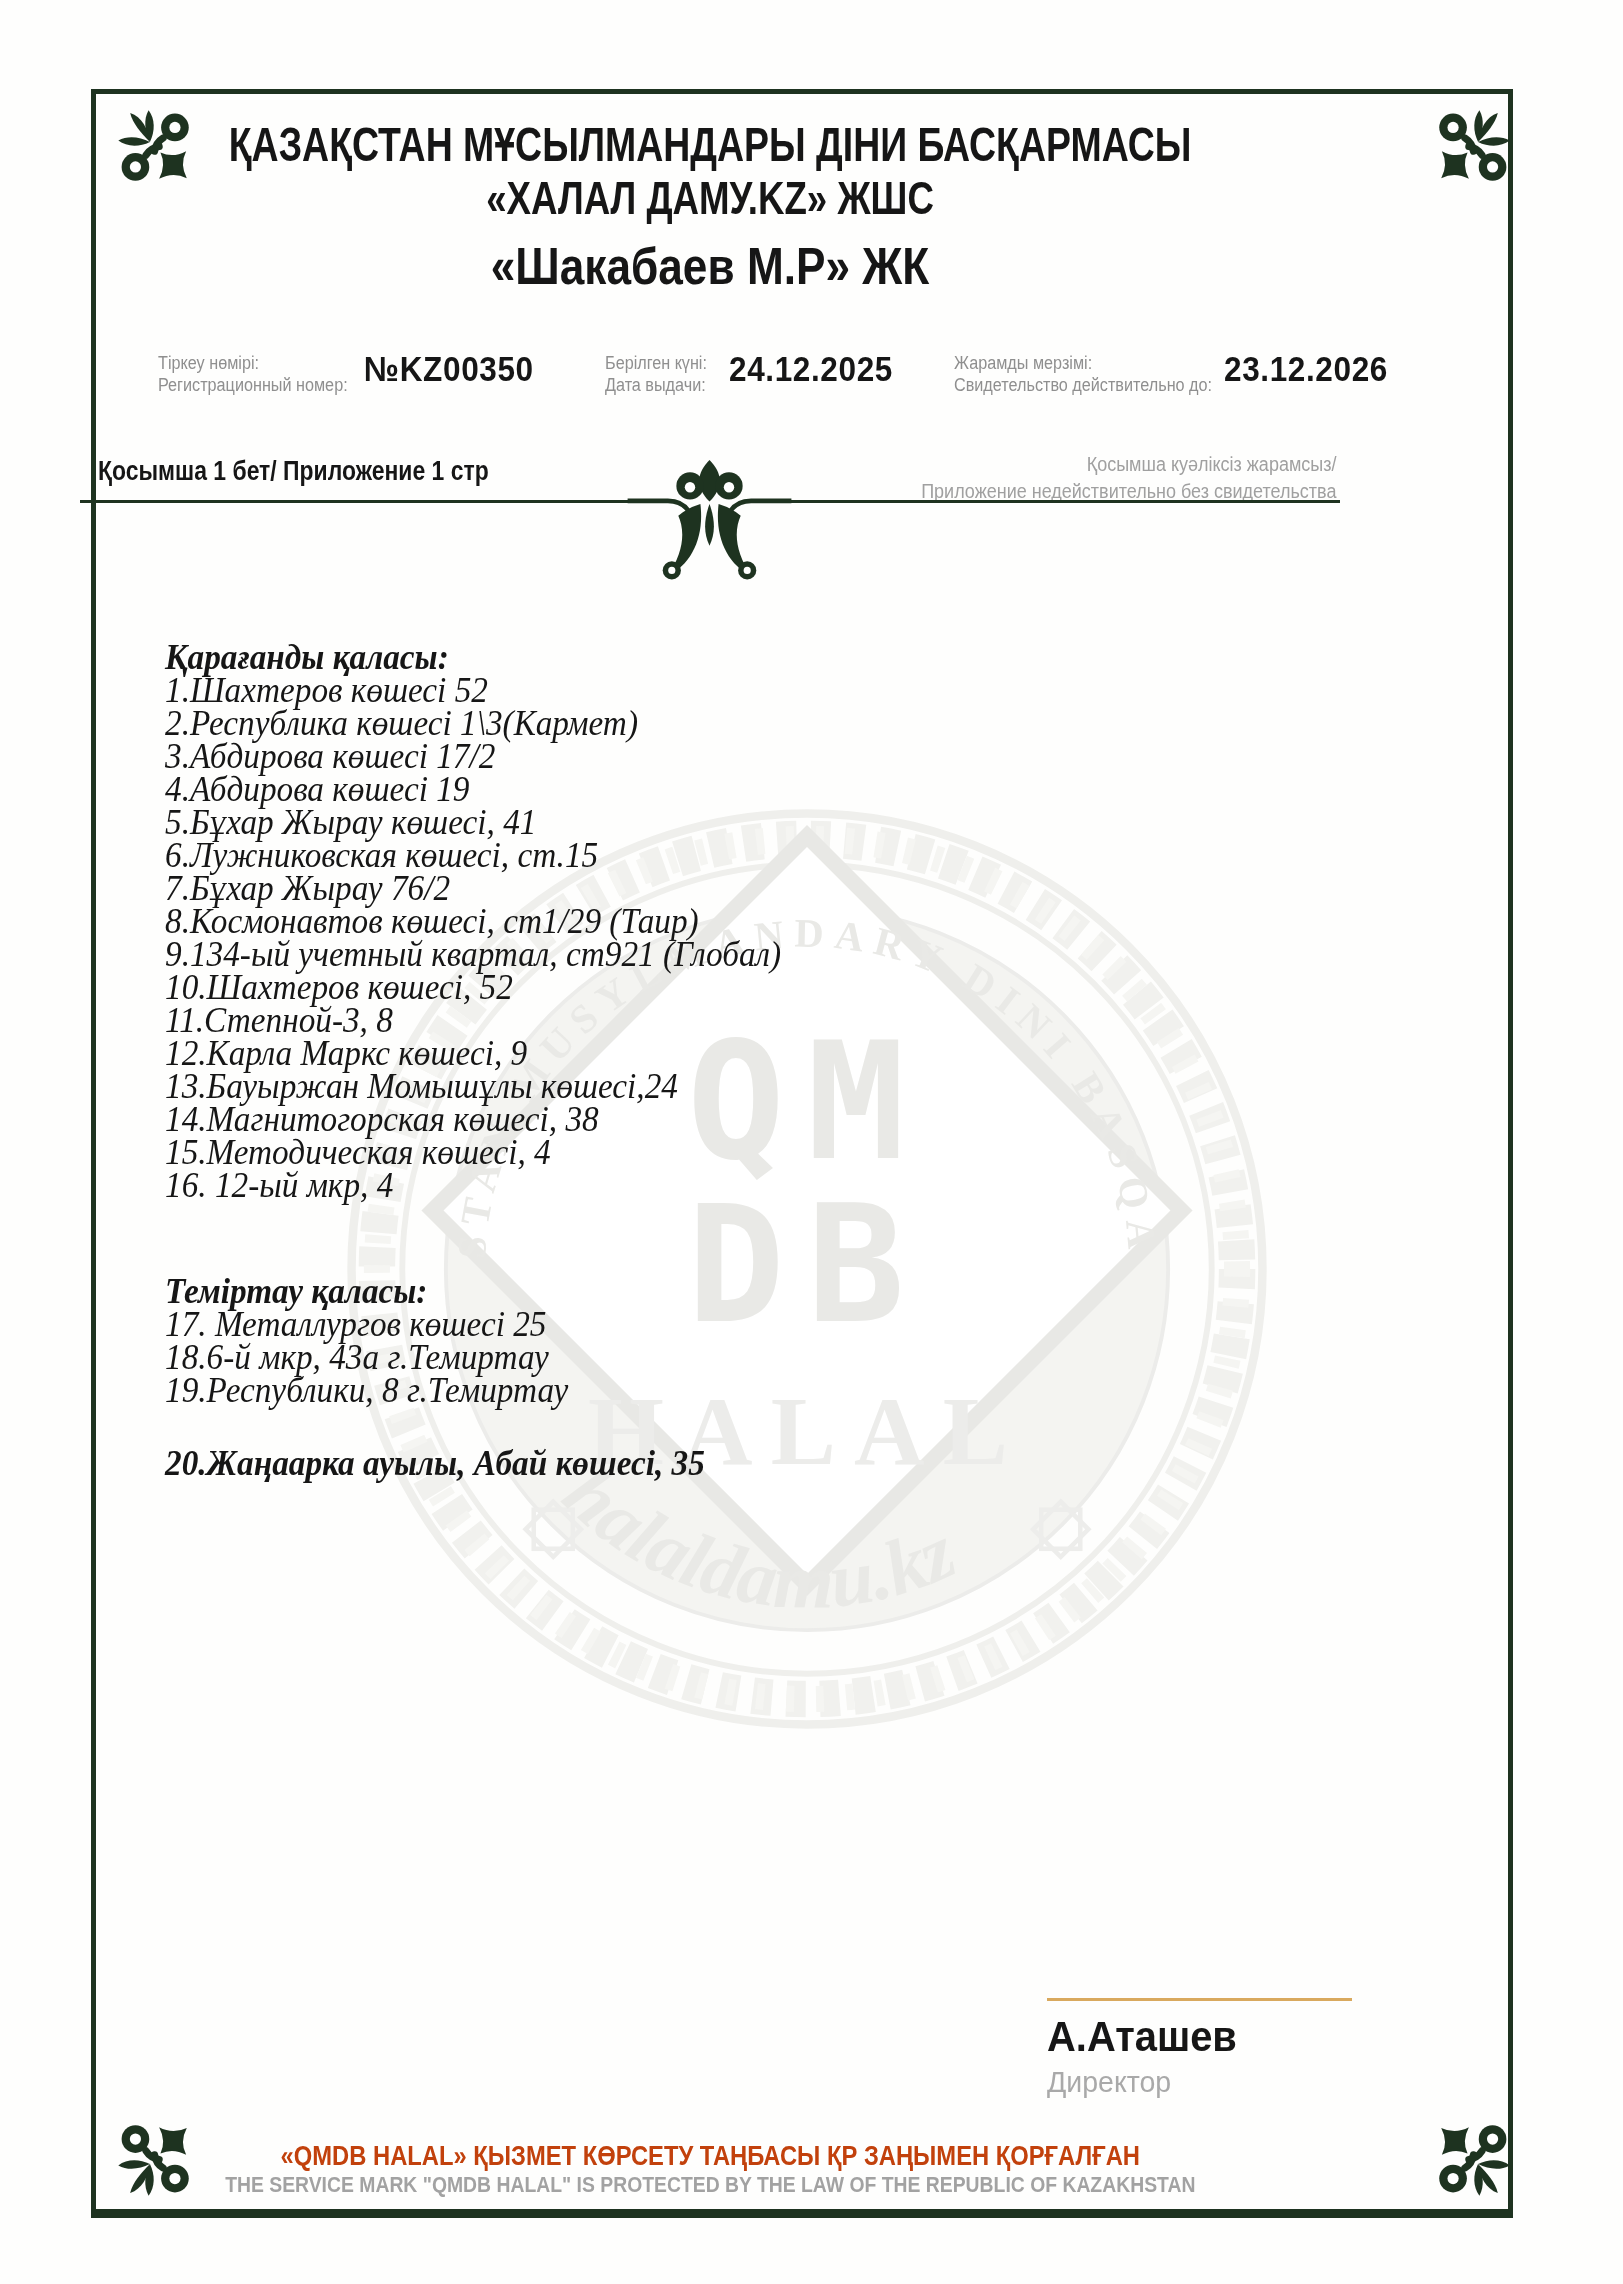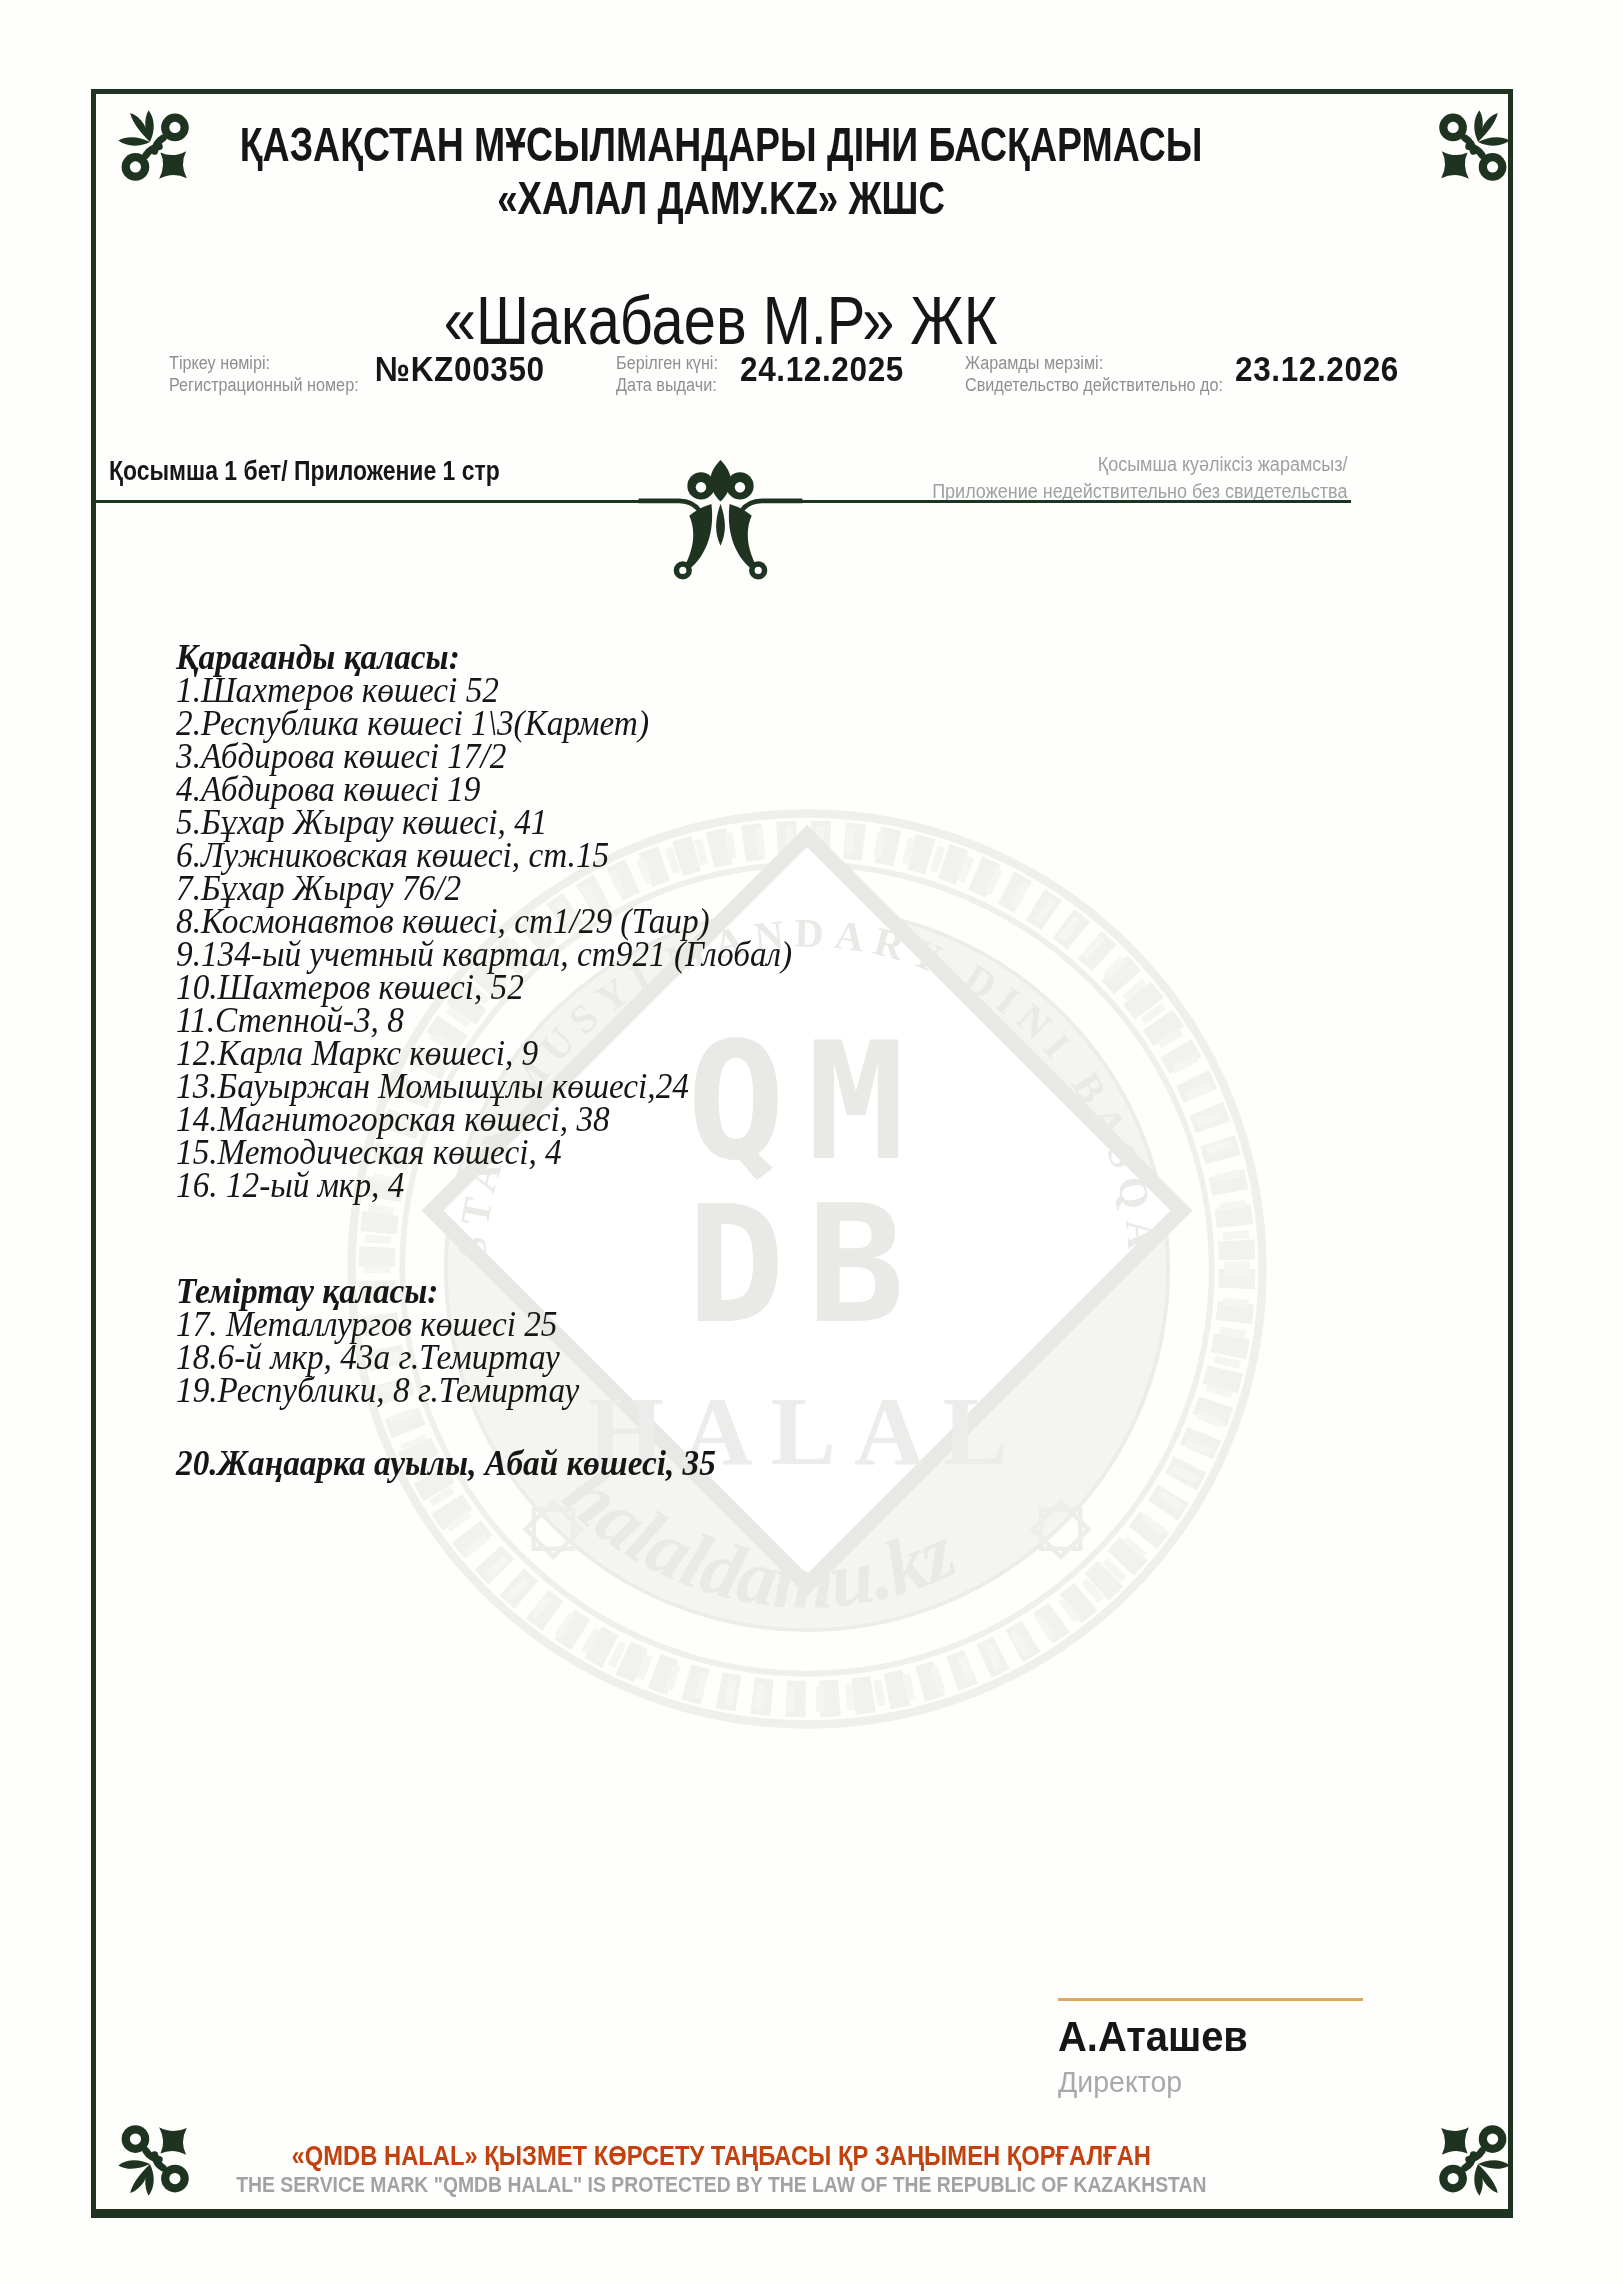--- a/index.html
+++ b/index.html
@@ -8,27 +8,27 @@
   
   .wm{position:absolute;left:319px;top:781px;width:976px;height:976px;z-index:0;}
   
   .frame{position:absolute;left:91px;top:89px;width:1422px;height:2129px;box-sizing:border-box;
          border:5.2px solid #1e3320;border-bottom-width:9px;z-index:1;}
   .corner{position:absolute;width:79px;height:79px;z-index:2;}
   .corner.tl{left:117px;top:109px;}
   .corner.tr{right:112px;top:109px;transform:scaleX(-1);}
   .corner.bl{left:117px;bottom:87px;transform:scaleY(-1);}
   .corner.br{right:112px;bottom:87px;transform:scale(-1,-1);}
-  .content{position:absolute;left:91px;top:94px;width:1260px;height:2115px;z-index:3;}
+  .content{position:absolute;left:80px;top:94px;width:1260px;height:2115px;z-index:3;}
   .cx{transform-origin:center center;display:inline-block;}
   .centerrow{position:absolute;left:0;width:100%;text-align:center;white-space:nowrap;}
   .org1{top:23.4px;font-size:48px;font-weight:700;letter-spacing:0px;}
   .org1 .cx,.org2 .cx{transform:scaleX(.78);}
   .org2{top:76px;font-size:47px;font-weight:700;text-align:center;}
-  .doctitle{top:142px;font-size:68px;font-weight:400;margin-top:45px;}
+  .doctitle{top:142px;font-size:52px;font-weight:700;}
   .doctitle .cx{transform:scaleX(.85);}
   .lbl{position:absolute;font-size:18px;line-height:22px;color:#8f8f8f;white-space:nowrap;
        transform:scaleX(.9);transform-origin:left top;}
   .val{position:absolute;font-size:35px;font-weight:700;white-space:nowrap;letter-spacing:0.7px;
        transform:scaleX(.9);transform-origin:left top;}
   .app-left{position:absolute;left:18px;top:362px;font-size:27px;font-weight:700;white-space:nowrap;
             transform:scaleX(.85);transform-origin:left top;}
   .app-right{position:absolute;right:3.9px;top:357px;text-align:right;color:#a0a0a0;font-size:20px;
              line-height:27px;white-space:nowrap;transform:scaleX(.9);transform-origin:right top;}
   .divseg{position:absolute;top:406px;height:3.3px;background:#1e3320;}

